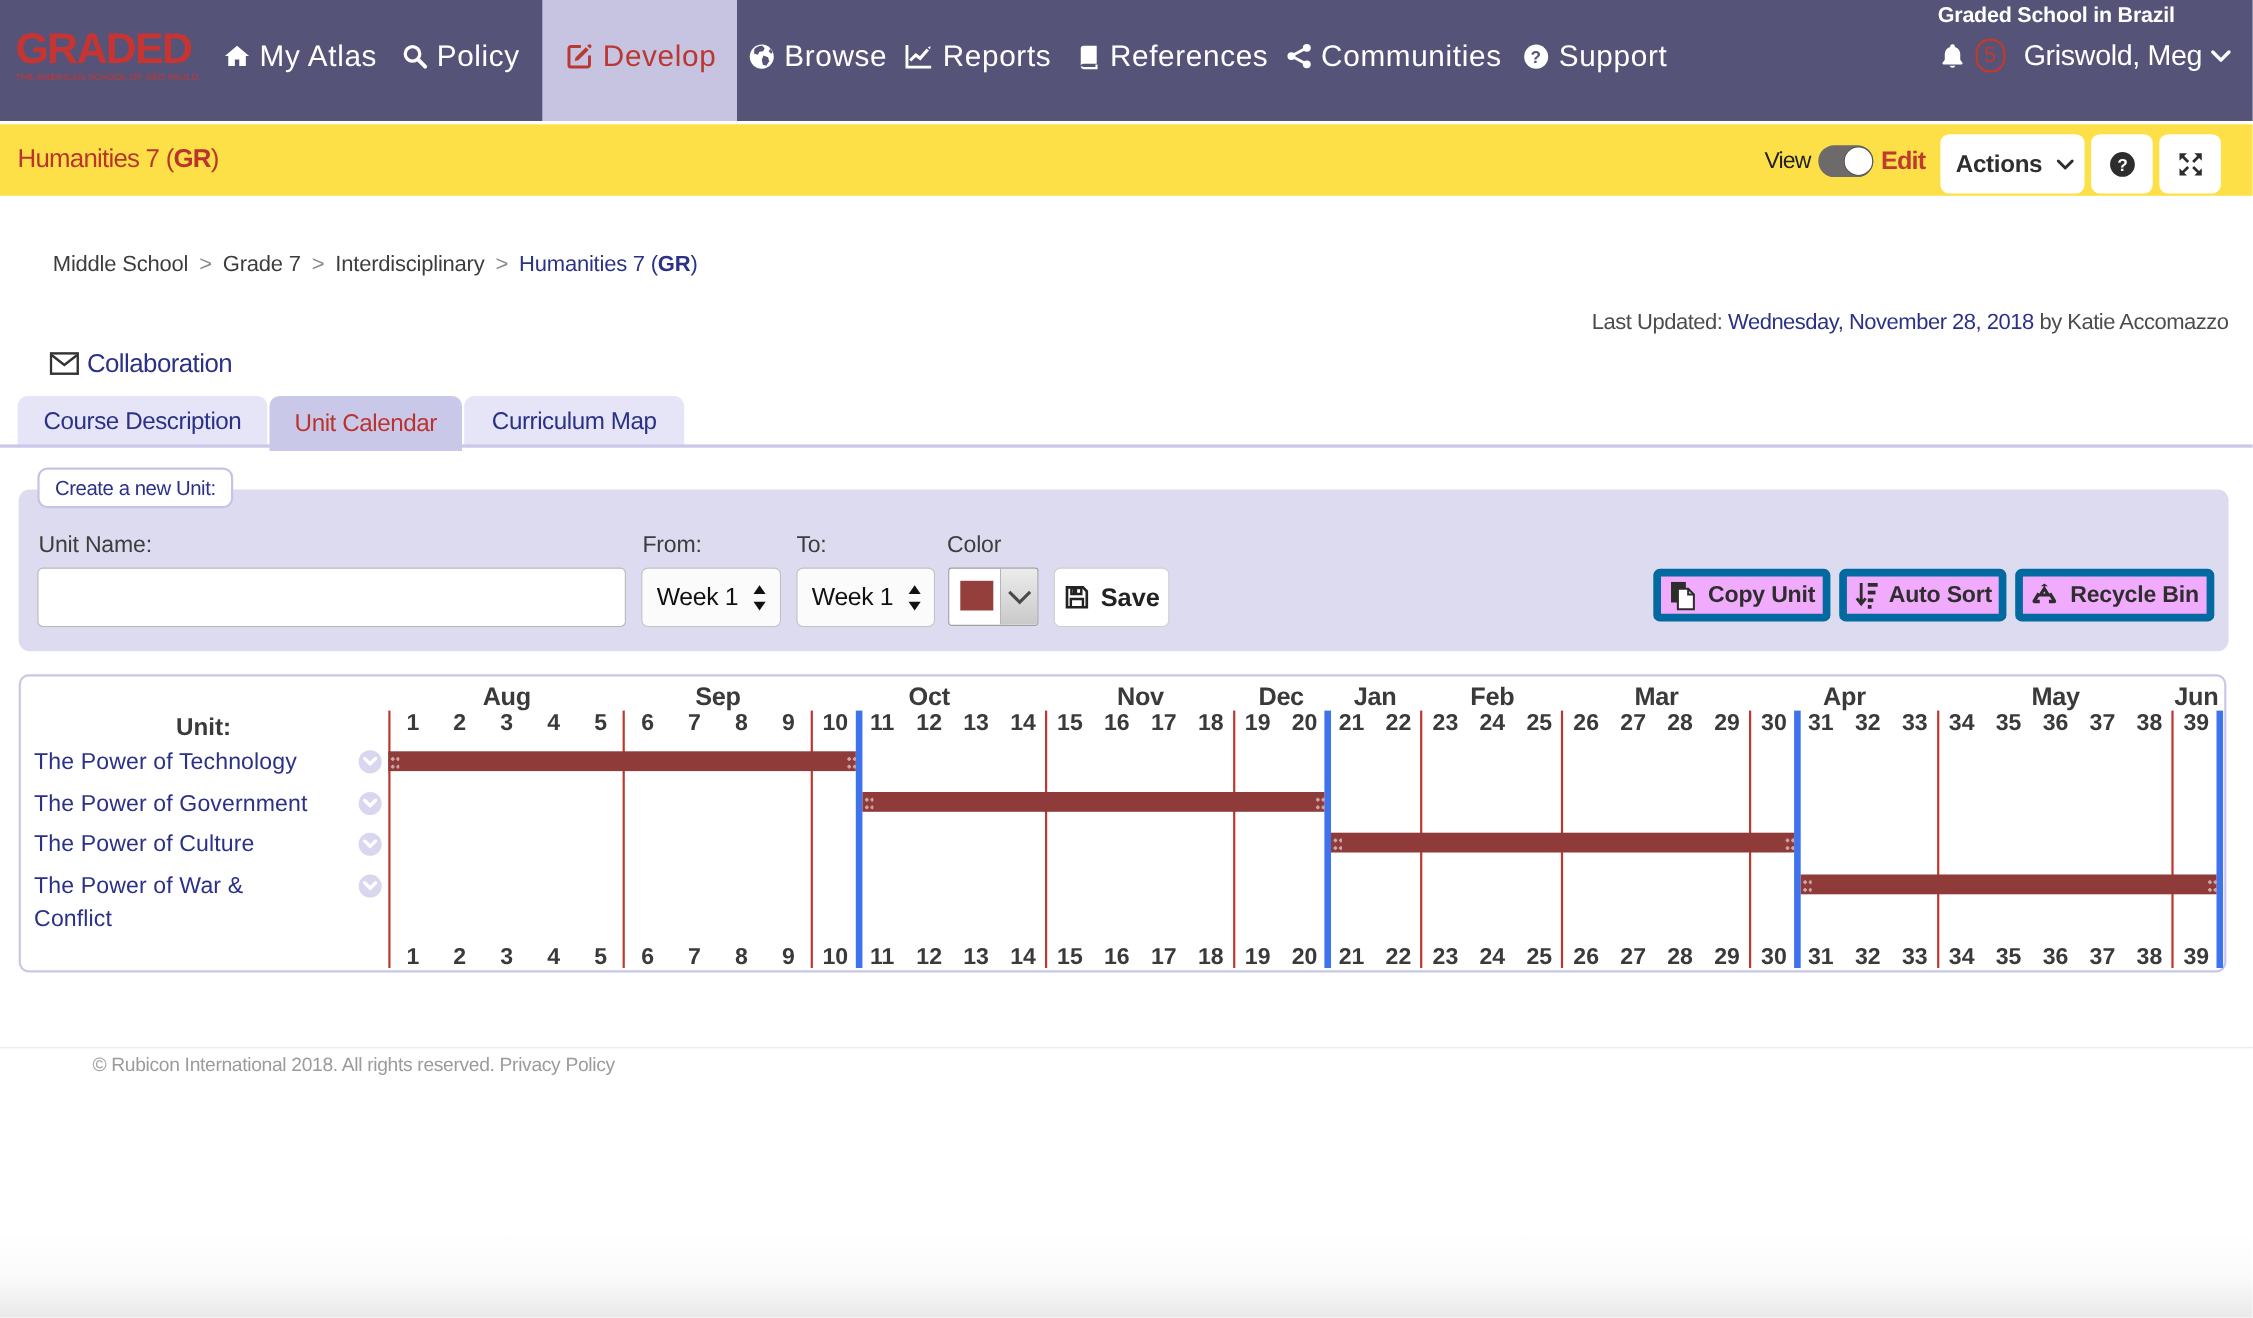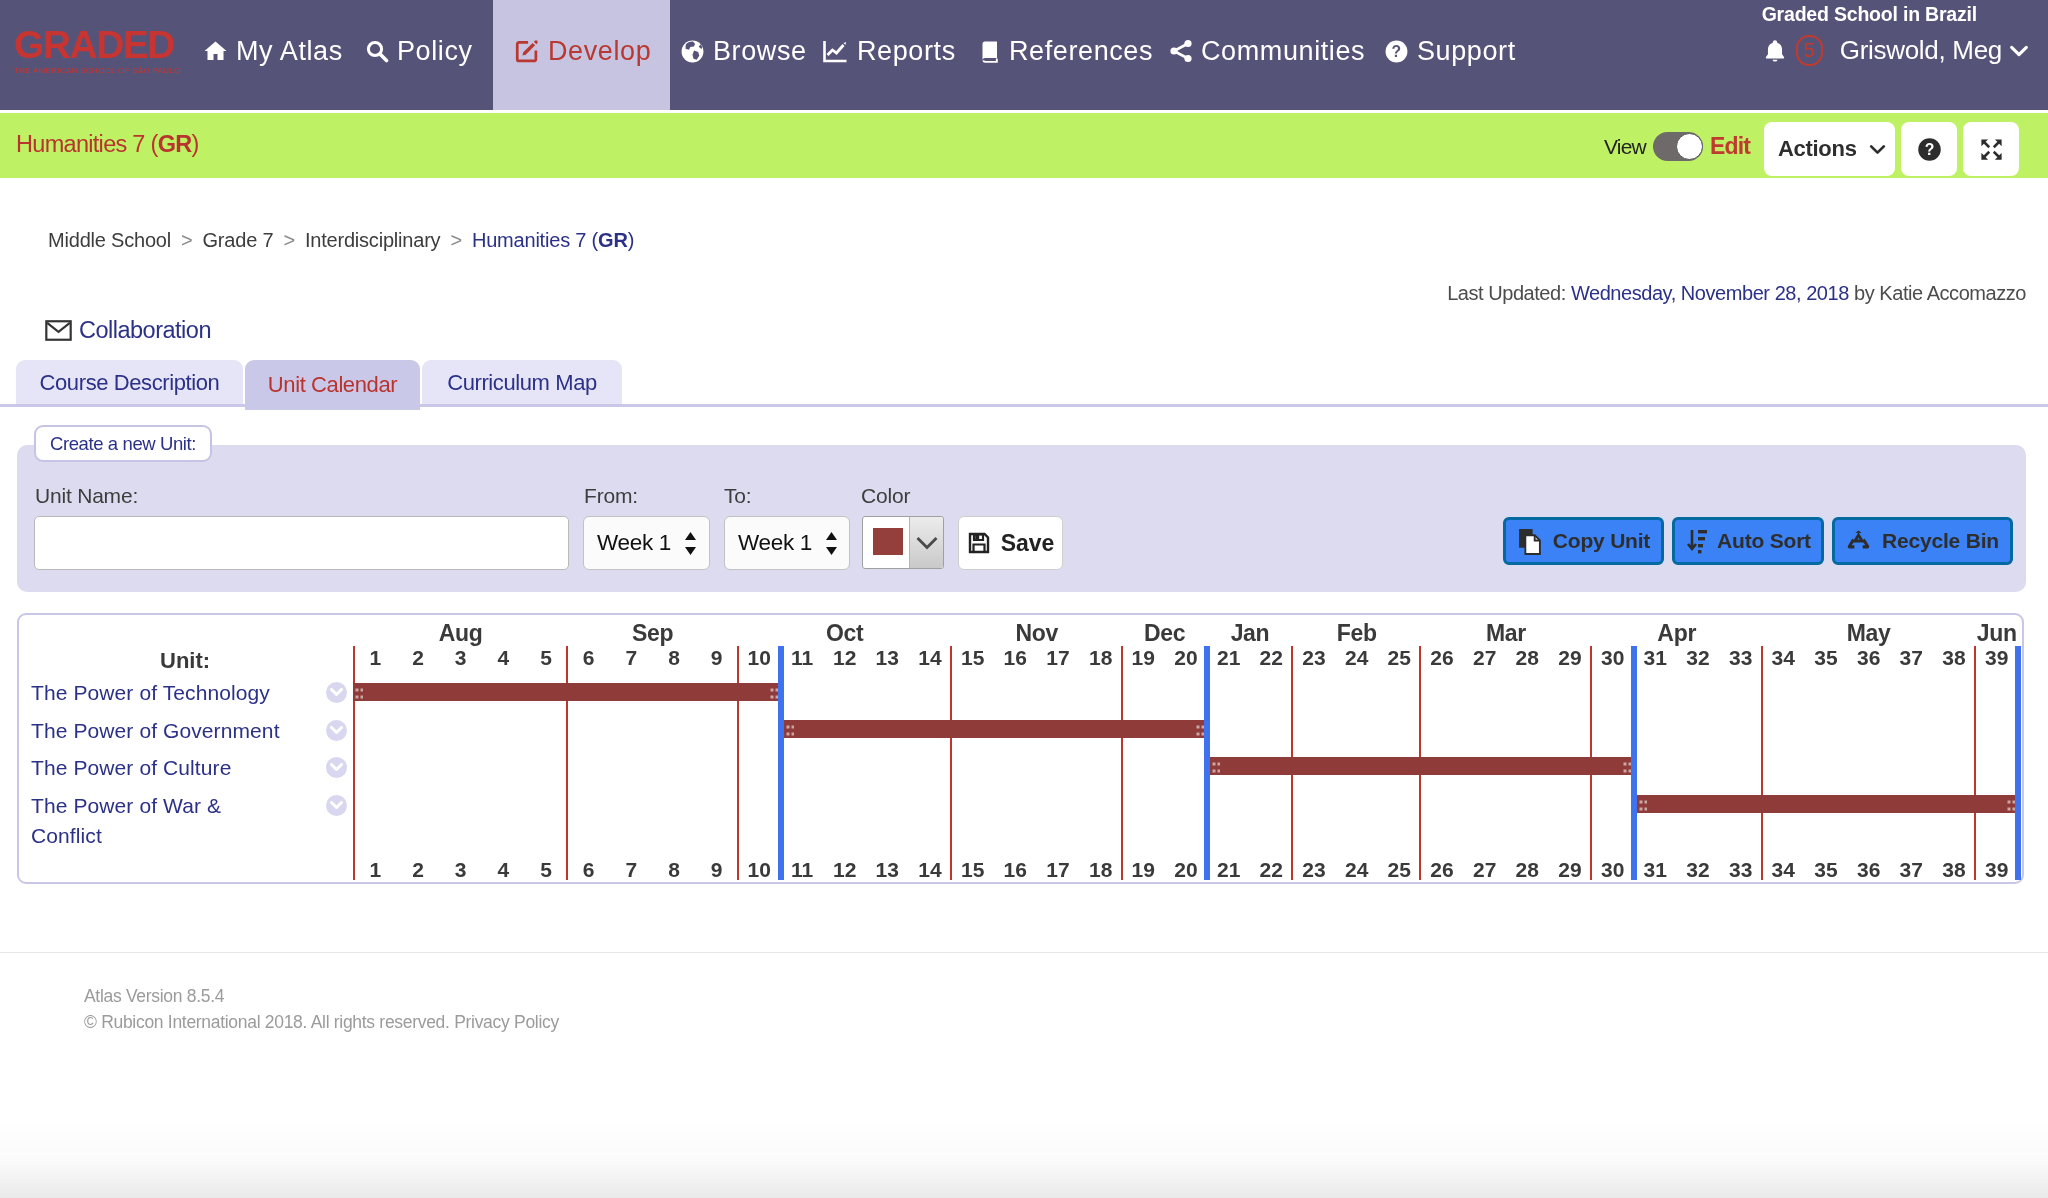--- a/index.html
+++ b/index.html
@@ -16,21 +16,21 @@
 .nav-item { position:absolute; top:0; display:flex; align-items:center; height:102px; font-size:27px; letter-spacing:0.6px; white-space:nowrap; }
 .nav-item svg { margin-right:8px; }
 .nav-item.active { background:#c6c4e0; color:#b93831; padding-left:21px; height:110px; padding-bottom:8px; }
 #schoolname { position:absolute; top:3px; right:71px; color:#fff; font-size:19.5px; font-weight:bold; letter-spacing:-0.2px; }
 #userrow { position:absolute; top:35px; right:18px; display:flex; align-items:center; color:#fff; }
 #badge5 { width:27px; height:31px; border:2.5px solid #c23a2c; border-radius:13px; color:#c23a2c;
   font-size:20px; display:flex; align-items:center; justify-content:center; margin:0 17px 0 8px; }
 #username { font-size:26px; letter-spacing:-0.3px; }
 
 
-#subbar { position:absolute; left:0; top:113px; width:2048px; height:65px; background:#bef264;padding-left:43px; }
+#subbar { position:absolute; left:0; top:113px; width:2048px; height:65px; background:#fde047;padding-left:43px; }
 #crumbtitle { position:absolute; left:16px; top:18px; font-size:23.5px; letter-spacing:-0.7px; color:#b9342e; }
 #viewedit { position:absolute; left:1604px; top:19px; display:flex; align-items:center; }
 #viewedit .vw { font-size:21px; color:#222; letter-spacing:-0.8px; }
 #viewedit .ed { font-size:23px; font-weight:bold; color:#bf3a2f; letter-spacing:-0.8px; }
 #toggle { width:50px; height:29px; background:#6e6a6a; border-radius:15px; margin:0 7px; position:relative; }
 #toggle::after { content:""; position:absolute; right:0px; top:1px; width:27px; height:27px; background:#fff; border:1px solid #555; box-sizing:border-box; border-radius:50%; }
 .whitebtn { position:absolute; background:#fff; border-radius:8px; display:flex; align-items:center; justify-content:center; }
 #actionsbtn { left:1764px; top:9px; width:131px; height:54px; font-size:22px; font-weight:bold; color:#2e2e2e; letter-spacing:-0.3px; justify-content:flex-start; padding-left:14px; }
 #helpbtn { left:1901px; top:9px; width:56px; height:54px; }
 #expandbtn { left:1963px; top:9px; width:56px; height:54px; }
@@ -65,21 +65,21 @@
 .wsel .ud { margin-left:12px; display:flex; flex-direction:column; }
 #colorsel { position:absolute; left:862px; top:516px; width:82px; height:53px; background:#fff;
   border:1px solid #a0a0a0; border-radius:3px; }
 #colorsel .swatch { width:30px; height:27px; background:#953f3d; margin:11px 0 0 10px; }
 #colorsel .drop { position:absolute; right:0; top:0; width:34px; height:51px;
   background:linear-gradient(#ececec,#c9c9c9); border-left:1px solid #b5b5b5; border-radius:0 3px 3px 0;
   display:flex; align-items:center; justify-content:center; }
 #savebtn { position:absolute; left:958px; top:516px; width:105px; height:54px; background:#fff;
   border:1px solid #cfcfcf; border-radius:6px; display:flex; align-items:center; justify-content:center;
   font-size:23px; font-weight:bold; color:#222; }
-.graybtn { position:absolute; top:517px; height:48px; background:#3b82f6; border:3px solid #0369a1; border-radius:6px;
+.graybtn { position:absolute; top:517px; height:48px; background:#f0abfc; border:7px solid #0369a1; border-radius:6px;
   display:flex; align-items:center; justify-content:center; font-size:21px; font-weight:bold; color:#2e2e2e; letter-spacing:-0.2px; }
 #copybtn { left:1503px; width:161px; }
 #sortbtn { left:1672px; width:152px; }
 #recyclebtn { left:1832px; width:181px; }
 
 
 #gantt { position:absolute; left:17px; top:613px; width:2007px; height:271px; background:#fff;
   border:2px solid #c9c7e8; border-radius:9px; }
 .glabel { position:absolute; color:#2b3187; font-size:21px; letter-spacing:0.1px; }
 #unithdr { position:absolute; left:160px; top:648px; font-size:22px; font-weight:bold; color:#3a3a3a; }
@@ -422,16 +422,15 @@
       <div class="h hl"></div>
       <div class="h hr"></div>
     </div>
     <div class="bar" style="left:1637.0px; top:795px; width:378.0px">
       <div class="h hl"></div>
       <div class="h hr"></div>
     </div>
   </div>
 
 <div id="footer">
-  <div class="l1">Atlas Version 8.5.4</div>
   <div class="l2">© Rubicon International 2018. All rights reserved. Privacy Policy</div>
 </div>
 <div id="botgrad"></div>
 
 </body></html>

